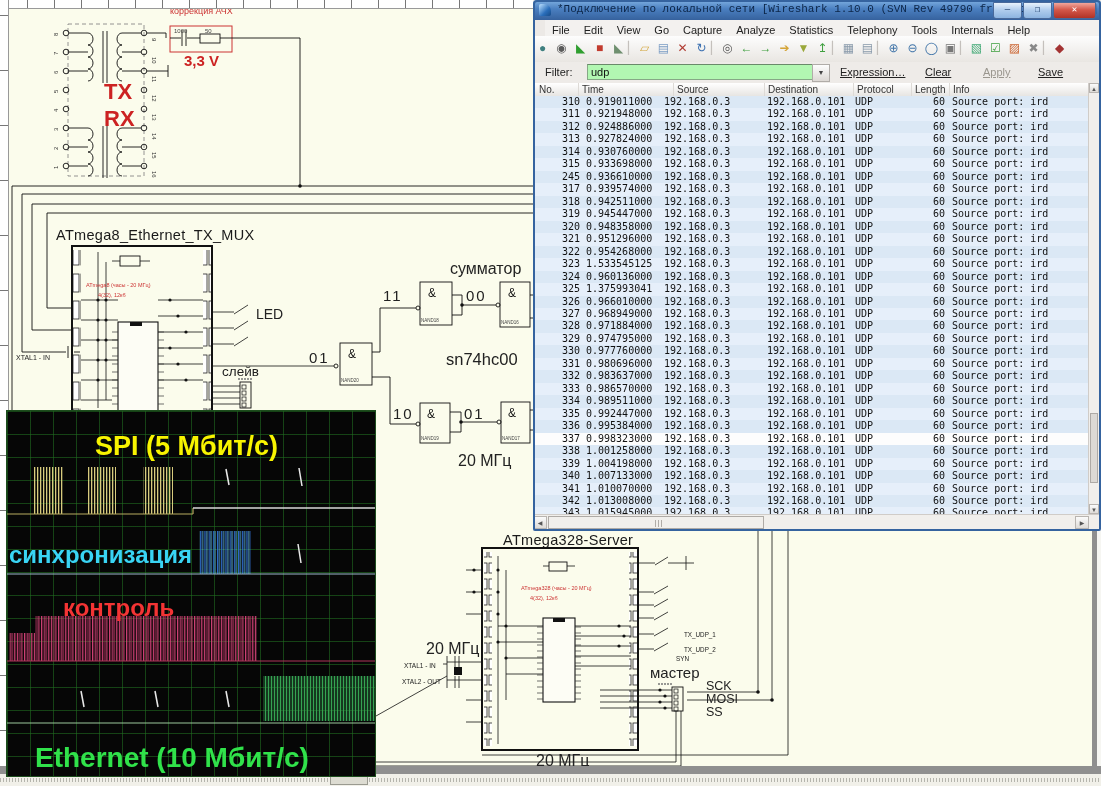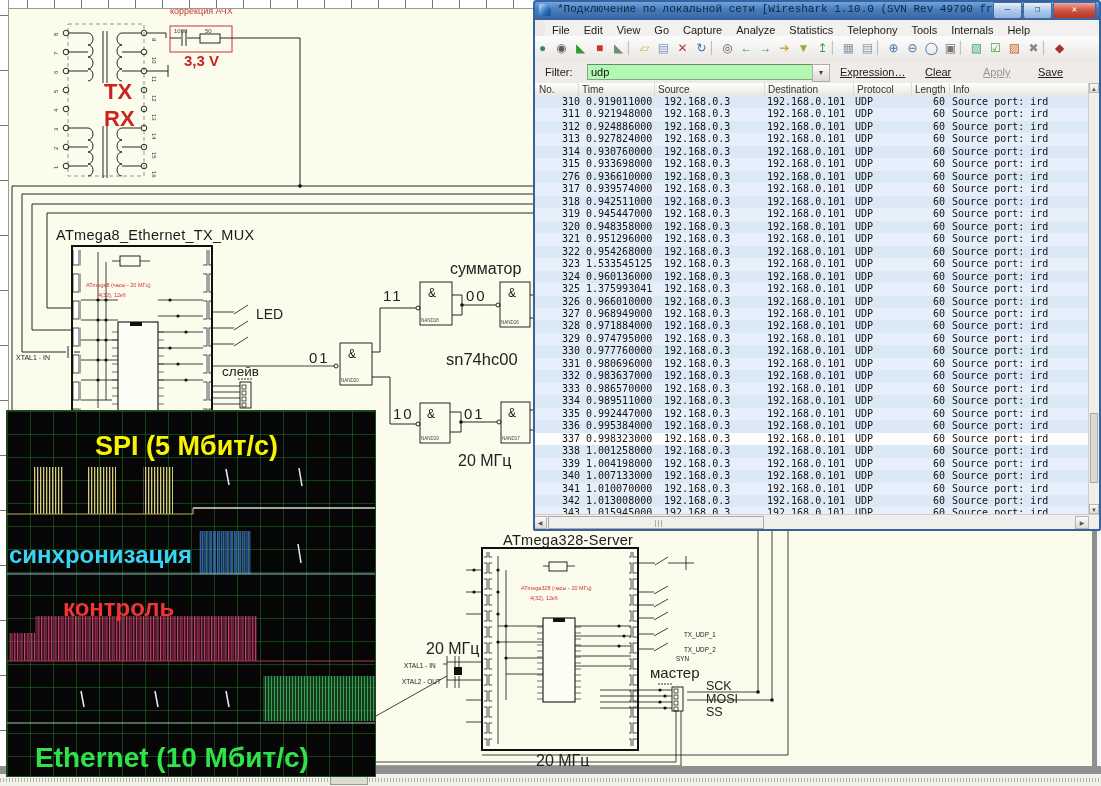--- a/index.html
+++ b/index.html
@@ -396,21 +396,21 @@
       <input class="finput" value="udp" style="">
       <div class="fdrop">▼</div>
       <span class="fbtn" style="left:307px">Expression…</span>
       <span class="fbtn" style="left:392px">Clear</span>
       <span class="fbtn dim" style="left:450px">Apply</span>
       <span class="fbtn" style="left:505px">Save</span>
     </div>
     <div class="colhdr">
       <span class="ch" style="left:3px;border-left:none">No.</span>
       <span class="ch" style="left:45px">Time</span>
-      <span class="ch" style="left:121px">Source</span>
+      <span class="ch" style="left:140px">Source</span>
       <span class="ch" style="left:231px">Destination</span>
       <span class="ch" style="left:320px">Protocol</span>
       <span class="ch" style="left:378px">Length</span>
       <span class="ch" style="left:416px">Info</span>
     </div>
     <div class="plist" id="packet-rows">
         <div class="prow even">
           <span class="c0">310</span>
           <span class="c1">0.919011000</span>
           <span class="c2">192.168.0.3</span>
@@ -458,21 +458,21 @@
         <div class="prow odd">
           <span class="c0">315</span>
           <span class="c1">0.933698000</span>
           <span class="c2">192.168.0.3</span>
           <span class="c3">192.168.0.101</span>
           <span class="c4">UDP</span>
           <span class="c5">60</span>
           <span class="c6">Source port: ird</span>
         </div>
         <div class="prow even">
-          <span class="c0">276</span>
+          <span class="c0">245</span>
           <span class="c1">0.936610000</span>
           <span class="c2">192.168.0.3</span>
           <span class="c3">192.168.0.101</span>
           <span class="c4">UDP</span>
           <span class="c5">60</span>
           <span class="c6">Source port: ird</span>
         </div>
         <div class="prow odd">
           <span class="c0">317</span>
           <span class="c1">0.939574000</span>

